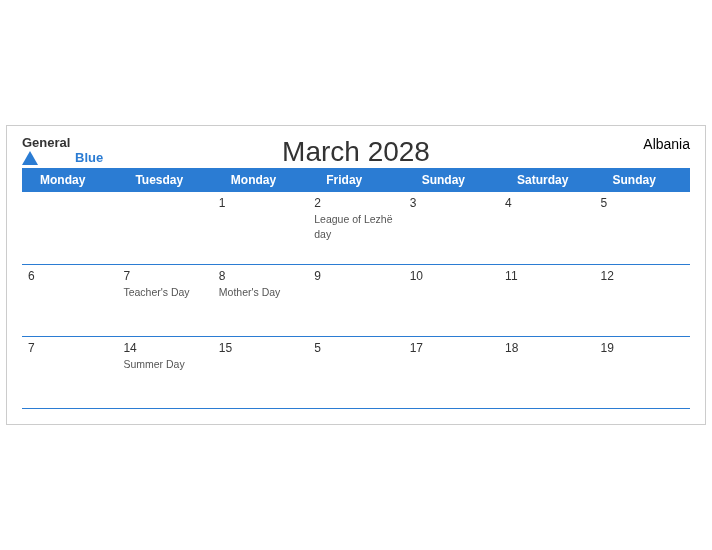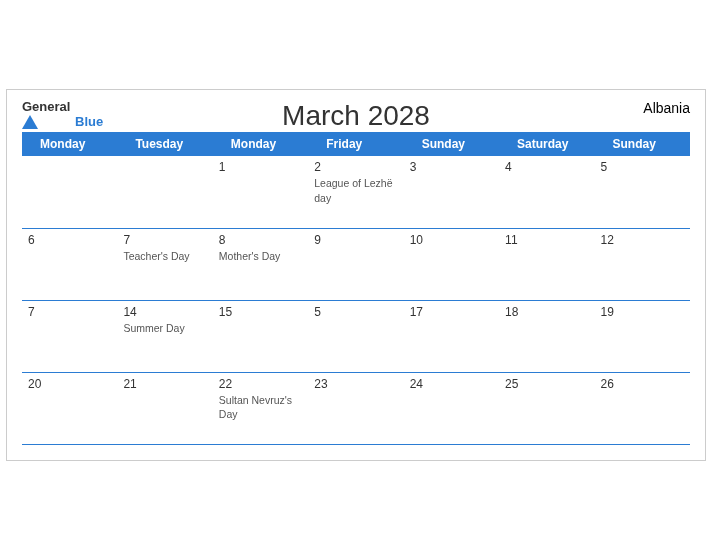--- a/index.html
+++ b/index.html
@@ -186,36 +186,15 @@
           <td>
             <span class="day-number">17</span>
           </td>
           <td>
             <span class="day-number">18</span>
           </td>
           <td>
             <span class="day-number">19</span>
           </td>
         </tr>
-        <tr>
-          <td>
-            <span class="day-number">20</span>
-          </td>
-          <td>
-            <span class="day-number">21</span>
-          </td>
-          <td><span class="day-number">22</span><span class="event-text">Sultan Nevruz's Day</span></td>
-          <td>
-            <span class="day-number">23</span>
-          </td>
-          <td>
-            <span class="day-number">24</span>
-          </td>
-          <td>
-            <span class="day-number">25</span>
-          </td>
-          <td>
-            <span class="day-number">26</span>
-          </td>
-        </tr>
       </tbody>
   </table>
 </div>
 
 </body></html>

